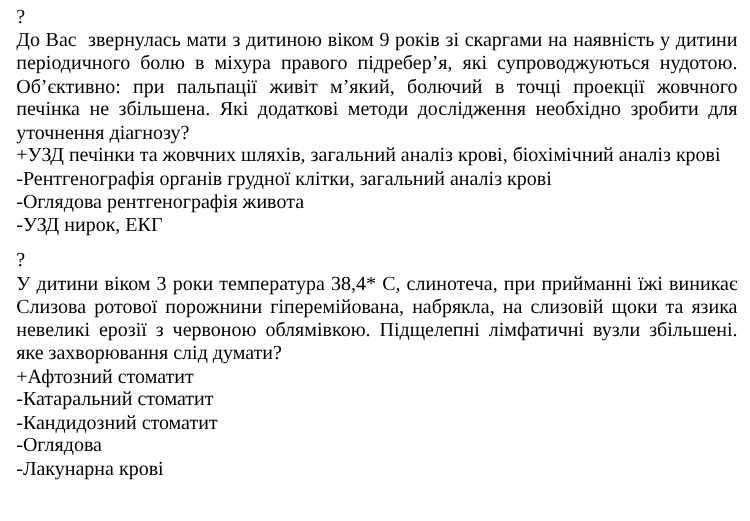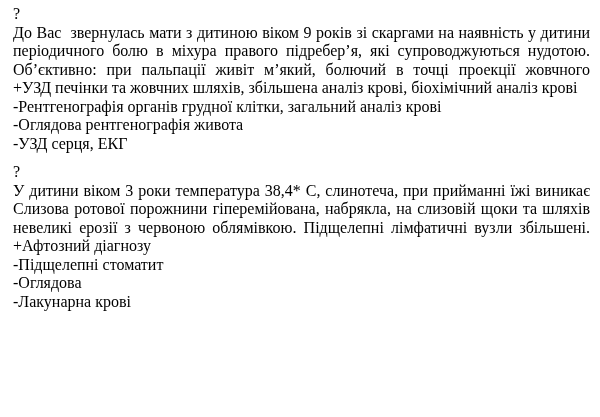--- a/index.html
+++ b/index.html
@@ -37,32 +37,36 @@
 </head>
 <body style="background: rgb(255, 255, 255); color: rgb(0, 0, 0);">
 
 <div class="page">
 
   <section class="question">
     <div class="line">?</div>
     <div class="line just">До Вас  звернулась мати з дитиною віком 9 років зі скаргами на наявність у дитини</div>
     <div class="line just">періодичного болю в міхура правого підребер’я, які супроводжуються нудотою.</div>
     <div class="line just">Об’єктивно: при пальпації живіт м’який, болючий в точці проекції жовчного міхура,</div>
+    <div class="line just">печінка не збільшена. Які додаткові методи дослідження необхідно зробити для</div>
+    <div class="line">уточнення діагнозу?</div>
 
-    <div class="line opt"><span>+</span><span>УЗД печінки та жовчних шляхів, збільшена аналіз крові, біохімічний аналіз крові</span></div>
+    <div class="line opt"><span>+</span><span>УЗД печінки та жовчних шляхів, загальний аналіз крові, біохімічний аналіз крові</span></div>
     <div class="line opt"><span>-</span><span>Рентгенографія органів грудної клітки, загальний аналіз крові</span></div>
     <div class="line opt"><span>-</span><span>Оглядова рентгенографія живота</span></div>
-    <div class="line opt"><span>-</span><span>УЗД серця, ЕКГ</span></div>
+    <div class="line opt"><span>-</span><span>УЗД нирок, ЕКГ</span></div>
   </section>
 
   <section class="question">
     <div class="line">?</div>
     <div class="line just">У дитини віком 3 роки температура 38,4* С, слинотеча, при прийманні їжі виникає біль.</div>
-    <div class="line just">Слизова ротової порожнини гіперемійована, набрякла, на слизовій щоки та шляхів</div>
+    <div class="line just">Слизова ротової порожнини гіперемійована, набрякла, на слизовій щоки та язика</div>
     <div class="line just">невеликі ерозії з червоною облямівкою. Підщелепні лімфатичні вузли збільшені. Про</div>
+    <div class="line">яке захворювання слід думати?</div>
 
-    <div class="line opt"><span>+</span><span>Афтозний діагнозу</span></div>
-    <div class="line opt"><span>-</span><span>Підщелепні стоматит</span></div>
+    <div class="line opt"><span>+</span><span>Афтозний стоматит</span></div>
+    <div class="line opt"><span>-</span><span>Катаральний стоматит</span></div>
+    <div class="line opt"><span>-</span><span>Кандидозний стоматит</span></div>
     <div class="line opt"><span>-</span><span>Оглядова</span></div>
     <div class="line opt"><span>-</span><span>Лакунарна крові</span></div>
   </section>
 
 </div>
 
 </body></html>

